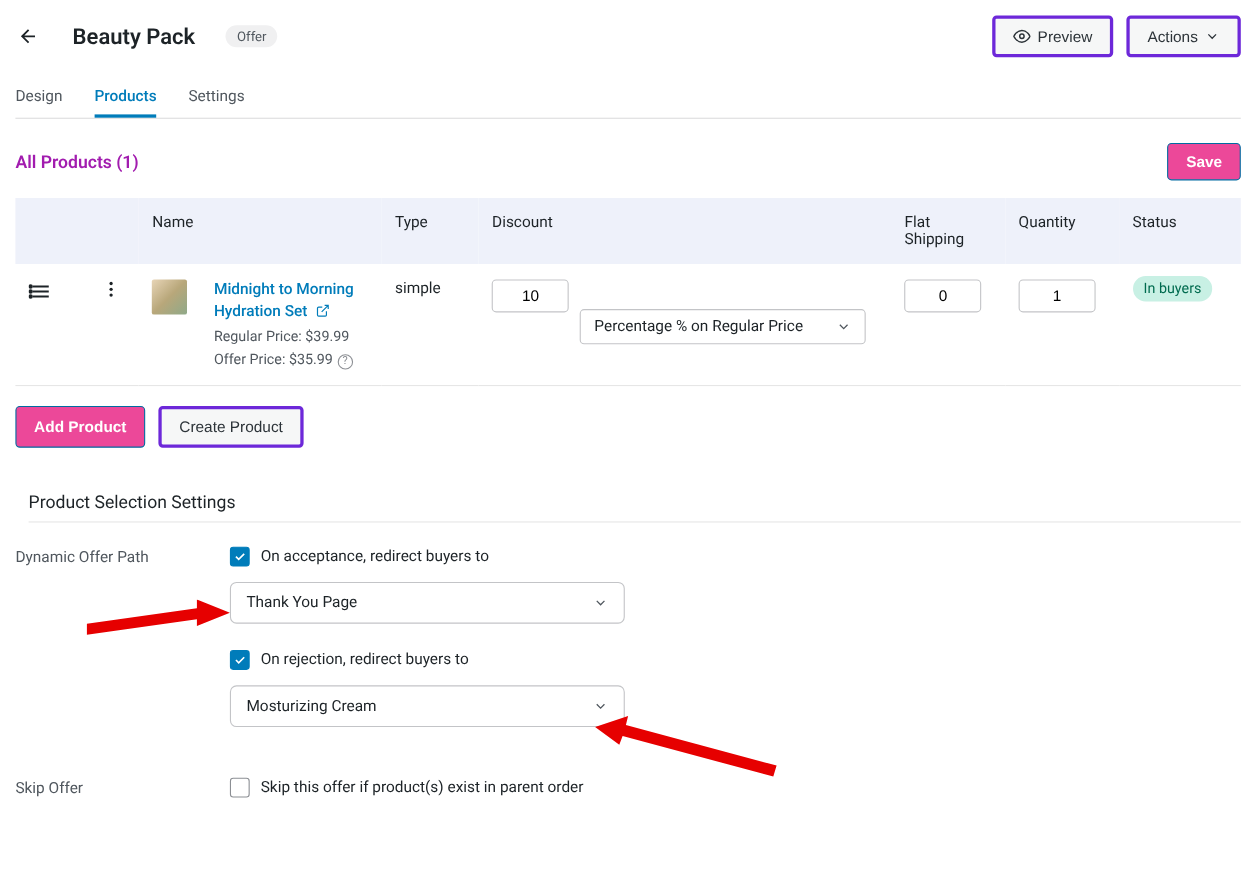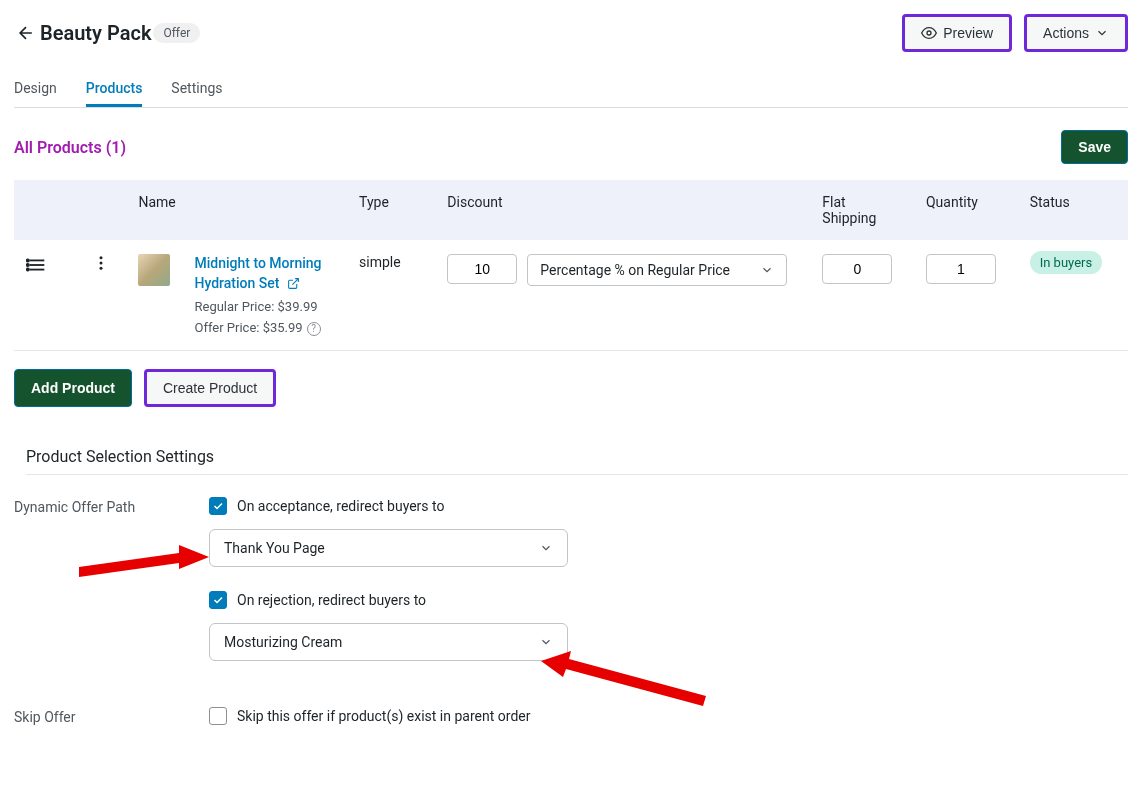--- a/index.html
+++ b/index.html
@@ -1,24 +1,24 @@
 <!DOCTYPE html>
 <html><head>
 <meta charset="utf-8">
 <style>
 * { box-sizing: border-box; margin: 0; padding: 0; }
 body { font-family: -apple-system, BlinkMacSystemFont, "Segoe UI", Roboto, sans-serif; font-size: 14px; color: #1d2327; background: #fff; padding: 14px; }
 .header { display: flex; align-items: center; justify-content: space-between; margin-bottom: 20px; }
-.header-left { display: flex; align-items: center; gap: 2px; }
+.header-left { display: flex; align-items: center; gap: 28px; }
 .back-arrow { width: 24px; height: 24px; cursor: pointer; display: flex; align-items: center; justify-content: center; }
 .page-title { font-size: 20px; font-weight: 600; color: #1d2327; }
 .offer-badge { background: #f0f0f1; color: #50575e; padding: 3px 10px; border-radius: 12px; font-size: 12px; }
 .header-right { display: flex; gap: 12px; }
 .btn { padding: 8px 16px; border-radius: 4px; font-size: 14px; cursor: pointer; display: inline-flex; align-items: center; gap: 6px; border: 3px solid #6d28d9; background: #f6f7f7; color: #2c3338; }
-.btn-primary-dark { background: #14532d; color: #fff; border: 1px solid #006ba1; font-weight: 600; }
+.btn-primary-dark { background: #ec4899; color: #fff; border: 1px solid #006ba1; font-weight: 600; }
 .tabs { display: flex; gap: 29px; border-bottom: 1px solid #dcdcde; margin-bottom: 22px; }
 .tab { padding: 8px 0; color: #50575e; cursor: pointer; border-bottom: 3px solid transparent; font-size: 14px; }
 .tab.active { color: #007cba; border-bottom-color: #007cba; font-weight: 500; }
 .section-row { display: flex; align-items: center; justify-content: space-between; margin-bottom: 16px; }
 .section-title { font-size: 16px; font-weight: 600; color: #a21caf; }
 .table { width: 100%; border-collapse: collapse; }
 .table thead { background: #eef1fa; }
 .table th { text-align: left; padding: 14px 12px; font-weight: 400; color: #1d2327; font-size: 14px; vertical-align: top; }
 .table td { padding: 14px 12px; vertical-align: top; border-bottom: 1px solid #e6e6e6; }
 .th-handle { width: 60px; }
@@ -32,21 +32,21 @@
 .handle-icon { width: 22px; height: 22px; cursor: grab; }
 .more-icon { width: 18px; height: 18px; cursor: pointer; }
 .product-cell { display: flex; gap: 24px; }
 .product-thumb { width: 32px; height: 32px; background: linear-gradient(135deg,#e8d5b7 0%,#b8a77a 50%,#8fa989 100%); border-radius: 2px; flex-shrink: 0; }
 .product-link { color: #007cba; font-weight: 500; line-height: 1.4; }
 .product-link svg { vertical-align: middle; margin-left: 4px; }
 .price-line { color: #50575e; font-size: 13px; margin-top: 6px; }
 .price-line .help { display: inline-flex; width: 14px; height: 14px; border: 1px solid #8c8f94; border-radius: 50%; font-size: 10px; align-items: center; justify-content: center; margin-left: 4px; color: #8c8f94; }
 .input-sm { width: 70px; padding: 6px 8px; border: 1px solid #c3c4c7; border-radius: 4px; text-align: center; font-size: 14px; }
 .discount-wrap { display: flex; gap: 10px; align-items: flex-start; }
-.select-lg { padding: 7px 12px; border: 1px solid #c3c4c7; border-radius: 4px; font-size: 14px; background: #fff; cursor: pointer; display: flex; align-items: center; justify-content: space-between; gap: 30px; min-width: 230px; }
+.select-lg { padding: 7px 12px; border: 1px solid #c3c4c7; border-radius: 4px; font-size: 14px; background: #fff; cursor: pointer; display: flex; align-items: center; justify-content: space-between; gap: 30px; min-width: 230px; margin-top: 27px; }
 .stock-badge { background: #c8f0e4; color: #006b4f; padding: 4px 10px; border-radius: 12px; font-size: 13px; }
 .action-row { display: flex; gap: 12px; margin-top: 18px; margin-bottom: 40px; }
 .settings-section { margin-top: 10px; }
 .settings-title { font-size: 16px; font-weight: 400; margin-bottom: 8px; padding-bottom: 8px; border-bottom: 1px solid #e6e6e6; margin-left: 12px; }
 .setting-row { display: flex; margin-top: 22px; }
 .setting-label { width: 195px; color: #50575e; font-size: 14px; padding-top: 2px; }
 .setting-body { flex: 1; position: relative; }
 .check-row { display: flex; align-items: center; gap: 10px; margin-bottom: 14px; }
 .checkbox { width: 18px; height: 18px; border: 1px solid #8c8f94; border-radius: 3px; display: flex; align-items: center; justify-content: center; cursor: pointer; flex-shrink: 0; }
 .checkbox.checked { background: #007cba; border-color: #007cba; }

